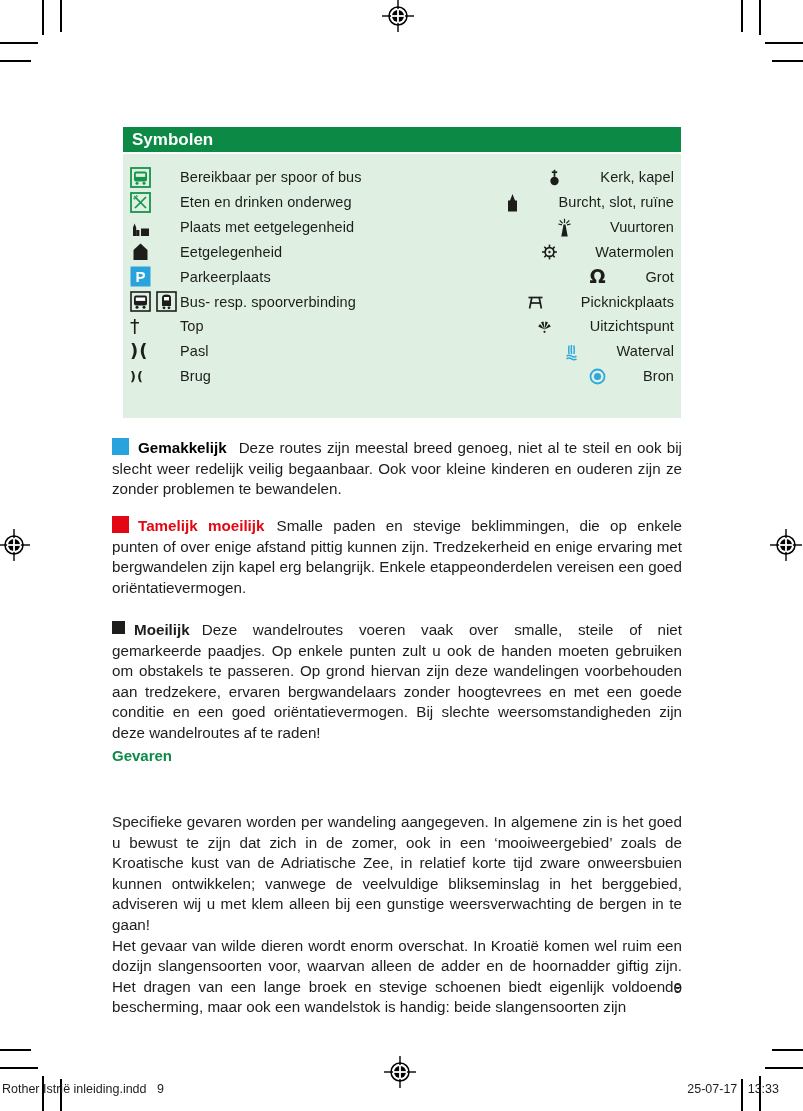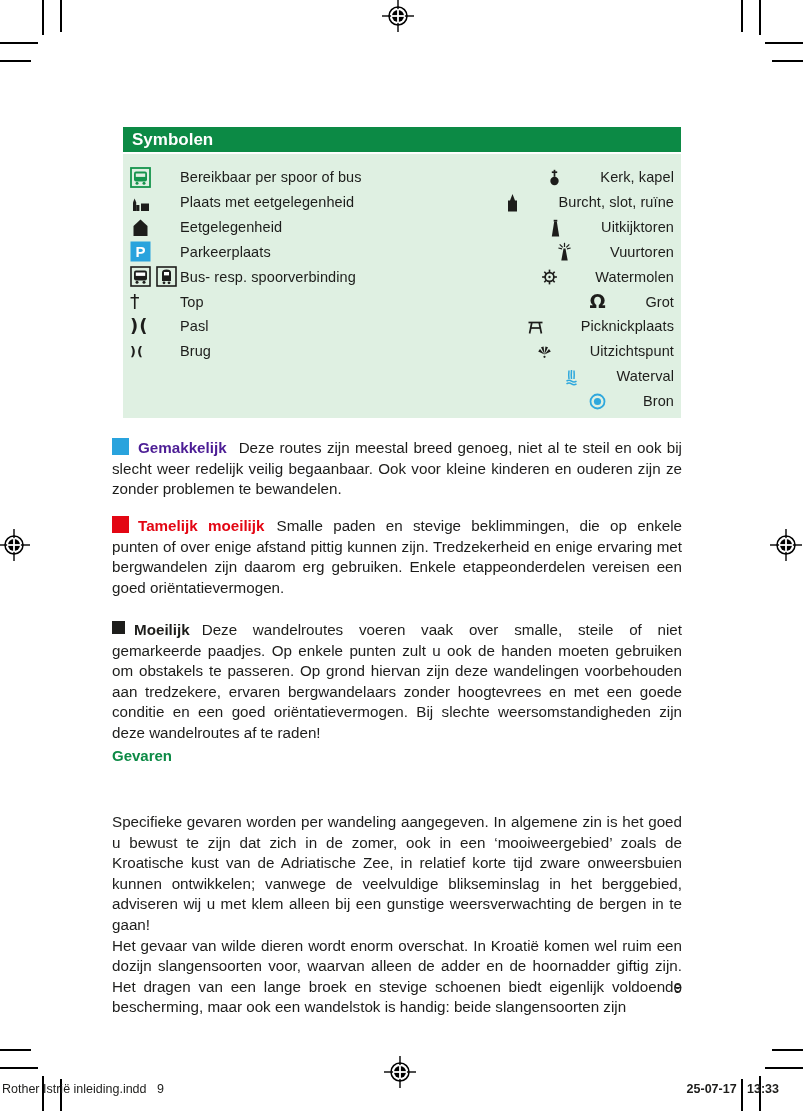--- a/index.html
+++ b/index.html
@@ -27,29 +27,29 @@
   .g-bridge{font-size:13px;font-weight:600;line-height:1;letter-spacing:1px;}
   .g-cave{font-size:19px;font-weight:600;line-height:1;}
   
   .para{position:absolute;left:112px;width:570px;margin:0;font-size:15.2px;line-height:20.6px;
         text-align:justify;}
   .marker{display:inline-block;margin-right:9px;vertical-align:-2px;}
   .mk-blue{width:17px;height:17px;background:#29a3dd;}
   .mk-red{width:17px;height:17px;background:#e30613;}
   .mk-black{width:13px;height:13px;background:#1d1d1b;vertical-align:1px;}
   .dname{font-weight:bold;margin-right:12px;}
-  .t-blue{color:#4c1d95;}
+  .t-blue{color:#000000;}
   .t-red{color:#e30613;}
   .t-black{color:#1d1d1b;margin-top:44px;}
   .t-green{color:#0c8a45;}
   .h-gevaren{position:absolute;left:112px;top:747px;margin:0;font-size:15px;font-weight:bold;}
   .pageno{position:absolute;left:112px;top:979px;width:570px;text-align:right;font-size:15px;}
   .footer{position:absolute;top:1082px;font-size:12.5px;color:#1d1d1b;white-space:pre;}
   .f-left{left:2px;}
-  .f-right{right:24px;font-weight:bold;}
+  .f-right{right:24px;}
 </style>
 </head>
 <body>
 
 <div>
   <div class="crop" style="left:42px;top:0;width:2px;height:35px;"></div>
   <div class="crop" style="left:60px;top:0;width:2px;height:32px;"></div>
   <div class="crop" style="left:0;top:42px;width:38px;height:2px;"></div>
   <div class="crop" style="left:0;top:60px;width:31px;height:2px;"></div>
 
@@ -114,20 +114,33 @@
             <rect x="4" y="4.5" width="13" height="10" rx="2" fill="#14944c"></rect>
             <rect x="5.8" y="6.5" width="9.4" height="3.4" fill="#dff0e2"></rect>
             <circle cx="7" cy="16.3" r="1.5" fill="#14944c"></circle>
             <circle cx="14" cy="16.3" r="1.5" fill="#14944c"></circle>
           </svg>
         </span>
         <span class="lbl">Bereikbaar per spoor of bus</span>
       </div>
       <div class="row">
         <span class="ic">
+          <svg width="21" height="21" viewBox="0 0 21 21">
+            <rect x="1" y="1" width="19" height="19" fill="none" stroke="#14944c" stroke-width="1.8"></rect>
+            <line x1="5" y1="5" x2="16" y2="16" stroke="#14944c" stroke-width="1.7"></line>
+            <line x1="16" y1="5" x2="5" y2="16" stroke="#14944c" stroke-width="1.7"></line>
+            <line x1="4.2" y1="4" x2="6.6" y2="6.4" stroke="#14944c" stroke-width="1.2"></line>
+            <line x1="6.2" y1="3.4" x2="7.6" y2="4.8" stroke="#14944c" stroke-width="1.2"></line>
+            <line x1="3.6" y1="6" x2="5" y2="7.4" stroke="#14944c" stroke-width="1.2"></line>
+          </svg>
+        </span>
+        <span class="lbl">Eten en drinken onderweg</span>
+      </div>
+      <div class="row">
+        <span class="ic">
           <svg width="22" height="21" viewBox="0 0 22 21">
             <path d="M3,19 V10.5 L4.6,6.5 L6.2,10.5 V19 Z" fill="#1d1d1b"></path>
             <rect x="6.2" y="13" width="3.2" height="6" fill="#1d1d1b"></rect>
             <rect x="11" y="11.5" width="8" height="7.5" fill="#1d1d1b"></rect>
           </svg>
         </span>
         <span class="lbl">Plaats met eetgelegenheid</span>
       </div>
       <div class="row">
         <span class="ic">
@@ -188,29 +201,20 @@
         </span>
         <span class="lbl">Kerk, kapel</span>
       </div>
       <div class="row">
         <span class="ic">
           <svg width="21" height="21" viewBox="0 0 21 21">
             <path d="M6,19.5 V8.5 L8,8.5 L10.5,2 L13,8.5 L15,8.5 V19.5 Z" fill="#1d1d1b"></path>
           </svg>
         </span>
         <span class="lbl">Burcht, slot, ruïne</span>
-      </div>
-      <div class="row">
-        <span class="ic">
-          <svg width="21" height="21" viewBox="0 0 21 21">
-            <path d="M6.8,19.5 L9.2,4.5 H11.8 L14.2,19.5 Z" fill="#1d1d1b"></path>
-            <rect x="8.7" y="2.8" width="3.6" height="1.8" fill="#1d1d1b"></rect>
-          </svg>
-        </span>
-        <span class="lbl">Uitkijktoren</span>
       </div>
       <div class="row">
         <span class="ic">
           <svg width="21" height="21" viewBox="0 0 21 21">
             <path d="M7.3,19.5 L9.5,7.5 H11.5 L13.7,19.5 Z" fill="#1d1d1b"></path>
             <line x1="10.5" y1="6" x2="10.5" y2="1.8" stroke="#1d1d1b" stroke-width="1.2"></line>
             <line x1="8.7" y1="6.3" x2="5.7" y2="3.3" stroke="#1d1d1b" stroke-width="1.2"></line>
             <line x1="12.3" y1="6.3" x2="15.3" y2="3.3" stroke="#1d1d1b" stroke-width="1.2"></line>
             <line x1="8" y1="7.8" x2="4.4" y2="7" stroke="#1d1d1b" stroke-width="1.2"></line>
             <line x1="13" y1="7.8" x2="16.6" y2="7" stroke="#1d1d1b" stroke-width="1.2"></line>
@@ -293,21 +297,21 @@
       </div>
     </div>
   </div>
 </div>
 
 <p class="para" style="top:438px">
   <span class="marker mk-blue"></span><b class="dname t-blue">Gemakkelijk</b><span>Deze routes zijn meestal breed genoeg, niet al te steil en ook bij slecht weer redelijk veilig begaanbaar. Ook voor kleine kinderen en ouderen zijn ze zonder problemen te bewandelen.</span>
 </p>
 
 <p class="para" style="top:516px">
-  <span class="marker mk-red"></span><b class="dname t-red">Tamelijk moeilijk</b><span>Smalle paden en stevige beklimmingen, die op enkele punten of over enige afstand pittig kunnen zijn. Tredzekerheid en enige ervaring met bergwandelen zijn daarom erg gebruiken. Enkele etappeonderdelen vereisen een goed oriëntatievermogen.</span>
+  <span class="marker mk-red"></span><b class="dname t-red">Tamelijk moeilijk</b><span>Smalle paden en stevige beklimmingen, die op enkele punten of over enige afstand pittig kunnen zijn. Tredzekerheid en enige ervaring met bergwandelen zijn kapel erg belangrijk. Enkele etappeonderdelen vereisen een goed oriëntatievermogen.</span>
 </p>
 
 <p class="para" style="top:620px">
   <span class="marker mk-black"></span><b class="dname t-black">Moeilijk</b><span>Deze wandelroutes voeren vaak over smalle, steile of niet gemarkeerde paadjes. Op enkele punten zult u ook de handen moeten gebruiken om obstakels te passeren. Op grond hiervan zijn deze wandelingen voorbehouden aan tredzekere, ervaren bergwandelaars zonder hoogtevrees en met een goede conditie en een goed oriëntatievermogen. Bij slechte weersomstandigheden zijn deze wandelroutes af te raden!</span>
 </p>
 
 <h2 class="h-gevaren t-green">Gevaren</h2>
 <div class="para" style="top:812px">
   <div>Specifieke gevaren worden per wandeling aangegeven. In algemene zin is het goed u bewust te zijn dat zich in de zomer, ook in een ‘mooiweergebied’ zoals de Kroatische kust van de Adriatische Zee, in relatief korte tijd zware onweersbuien kunnen ontwikkelen; vanwege de veelvuldige blikseminslag in het berggebied, adviseren wij u met klem alleen bij een gunstige weersverwachting de bergen in te gaan!</div>
   <div>Het gevaar van wilde dieren wordt enorm overschat. In Kroatië komen wel ruim een dozijn slangensoorten voor, waarvan alleen de adder en de hoornadder giftig zijn. Het dragen van een lange broek en stevige schoenen biedt eigenlijk voldoende bescherming, maar ook een wandelstok is handig: beide slangensoorten zijn</div>

